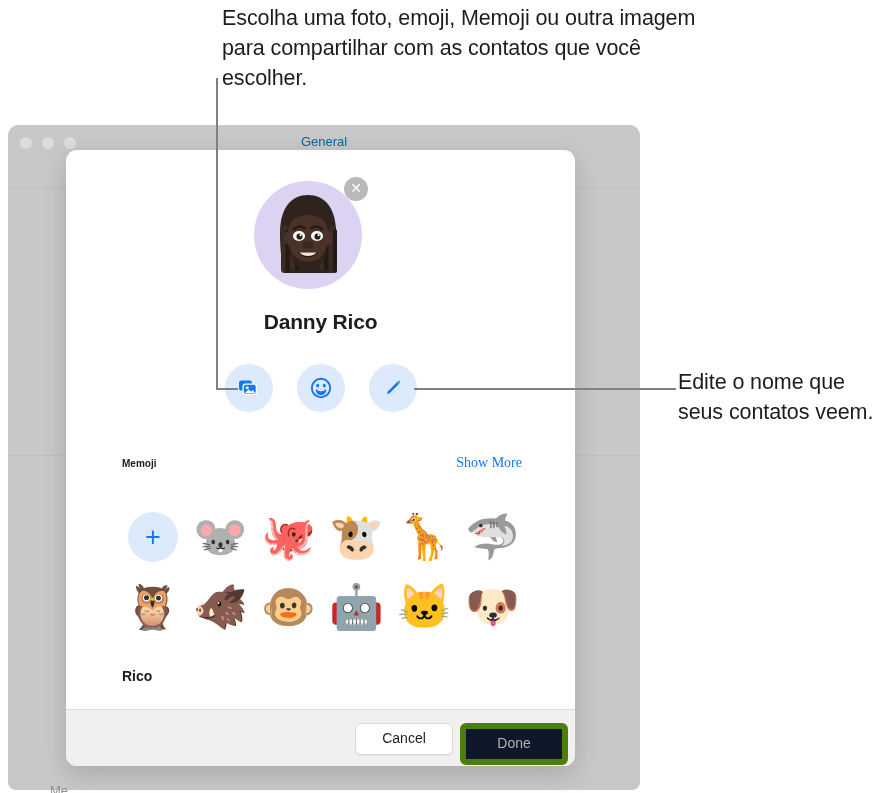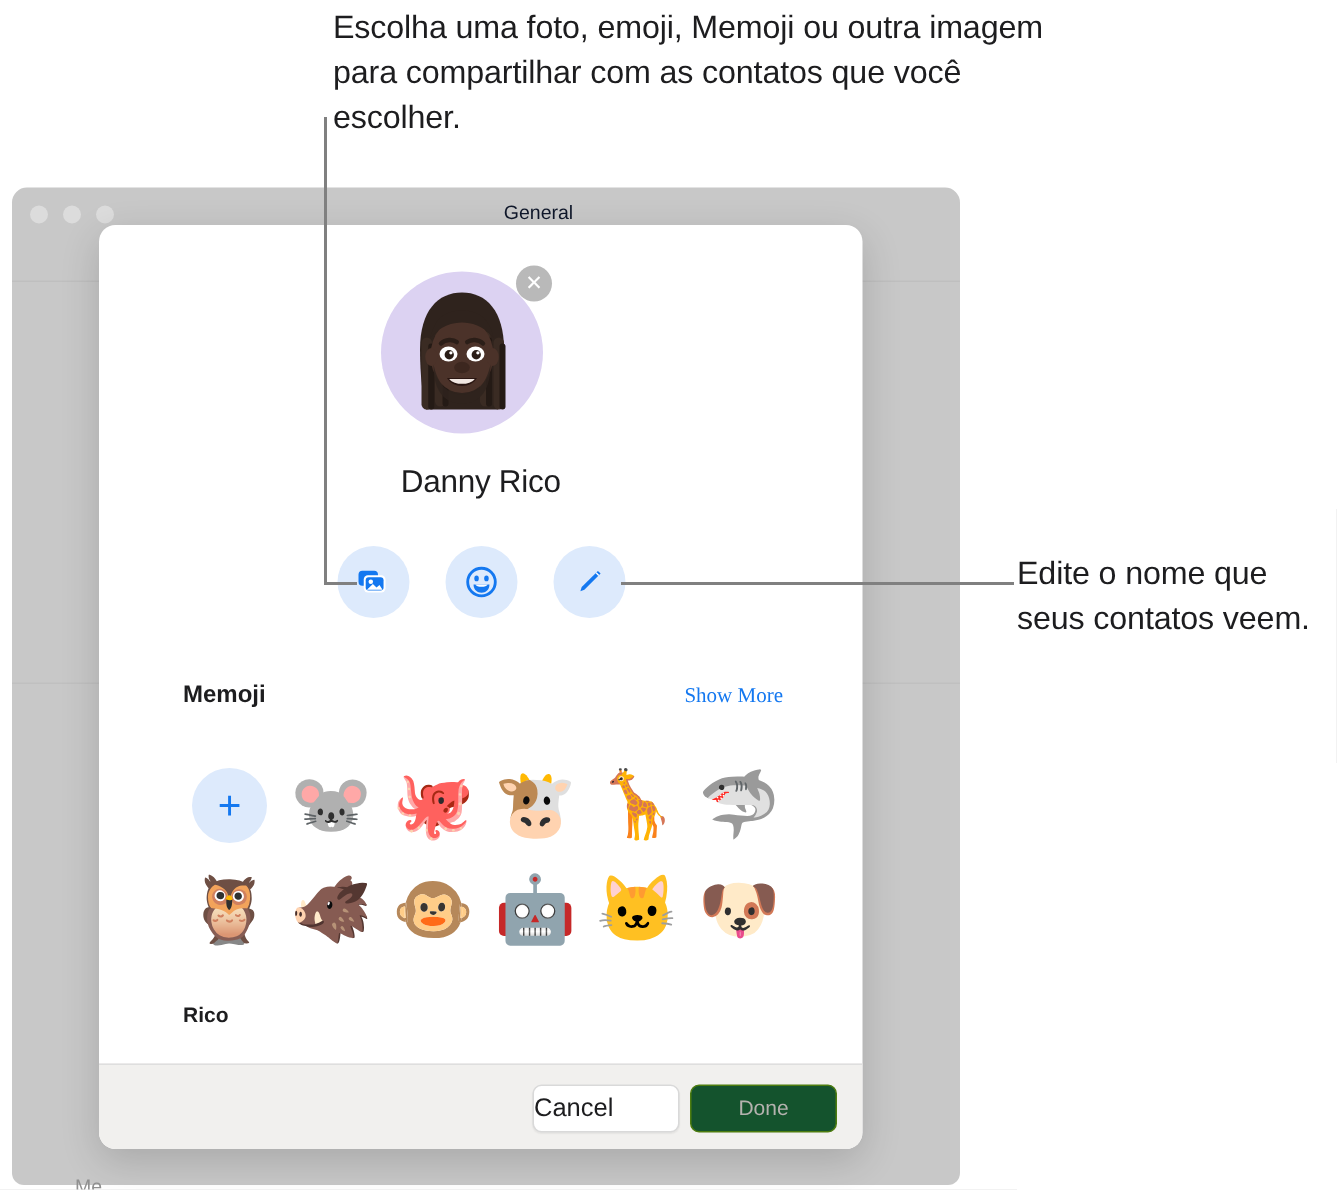--- a/index.html
+++ b/index.html
@@ -86,23 +86,22 @@
   }
   #traffic-close  { left: 12px; }
   #traffic-min    { left: 34px; }
   #traffic-max    { left: 56px; }
   #bg-window-title {
     position: absolute;
     left: 0; top: 9px;
     width: 100%;
     text-align: center;
     font-size: 13px;
-    color: #0f172a;
+    color: #0369a1;
     font-weight: 400;
-    margin-left: 35px;
   }
   #bg-toolbar-divider {
     position: absolute;
     left: 0;
     top: 62px;
     width: 100%;
     height: 1px;
     background: #bfbfbf;
   }
   #bg-divider-2 {
@@ -168,21 +167,21 @@
     z-index: 3;
   }
 
   #profile-name {
     position: absolute;
     left: 0;
     top: 160px;
     width: 100%;
     text-align: center;
     font-size: 21px;
-    font-weight: normal;
+    font-weight: bold;
     color: #1d1d1f;
     letter-spacing: -0.2px;
   }
 
   
   #action-row {
     position: absolute;
     left: 0;
     top: 214px;
     width: 100%;
@@ -205,21 +204,21 @@
   #memoji-header {
     position: absolute;
     left: 56px;
     top: 305px;
     width: 400px;
     display: flex;
     justify-content: space-between;
     align-items: baseline;
   }
   #memoji-title {
-    font-size: 16px;
+    font-size: 10px;
     font-weight: bold;
     color: #1d1d1f;
   }
   #show-more {
     font-size: 14px;
     color: #1478f0;
     font-family: Liberation Serif, serif;
   }
 
   #memoji-grid {
@@ -276,34 +275,34 @@
   #cancel-button {
     position: absolute;
     left: 289px;
     top: 13px;
     width: 96px;
     height: 30px;
     border-radius: 6px;
     background: #ffffff;
     border: 1px solid #d9d9d9;
     box-shadow: 0 1px 1px rgba(0,0,0,0.05);
-    font-size: 17px;
+    font-size: 14px;
     color: #1d1d1f;
     line-height: 29px;
-    text-align: left;
+    text-align: center;
   }
   #done-button {
     position: absolute;
     left: 394px;
     top: 13px;
     width: 96px;
     height: 30px;
     border-radius: 6px;
-    background: #14532d;
-    border: 1px solid #4d7c0f;
+    background: #0f172a;
+    border: 6px solid #4d7c0f;
     font-size: 14px;
     color: #b4b2ae;
     line-height: 29px;
     text-align: center;
   }
 </style>
 </head>
 <body>
 
 <div id="bg-window">

